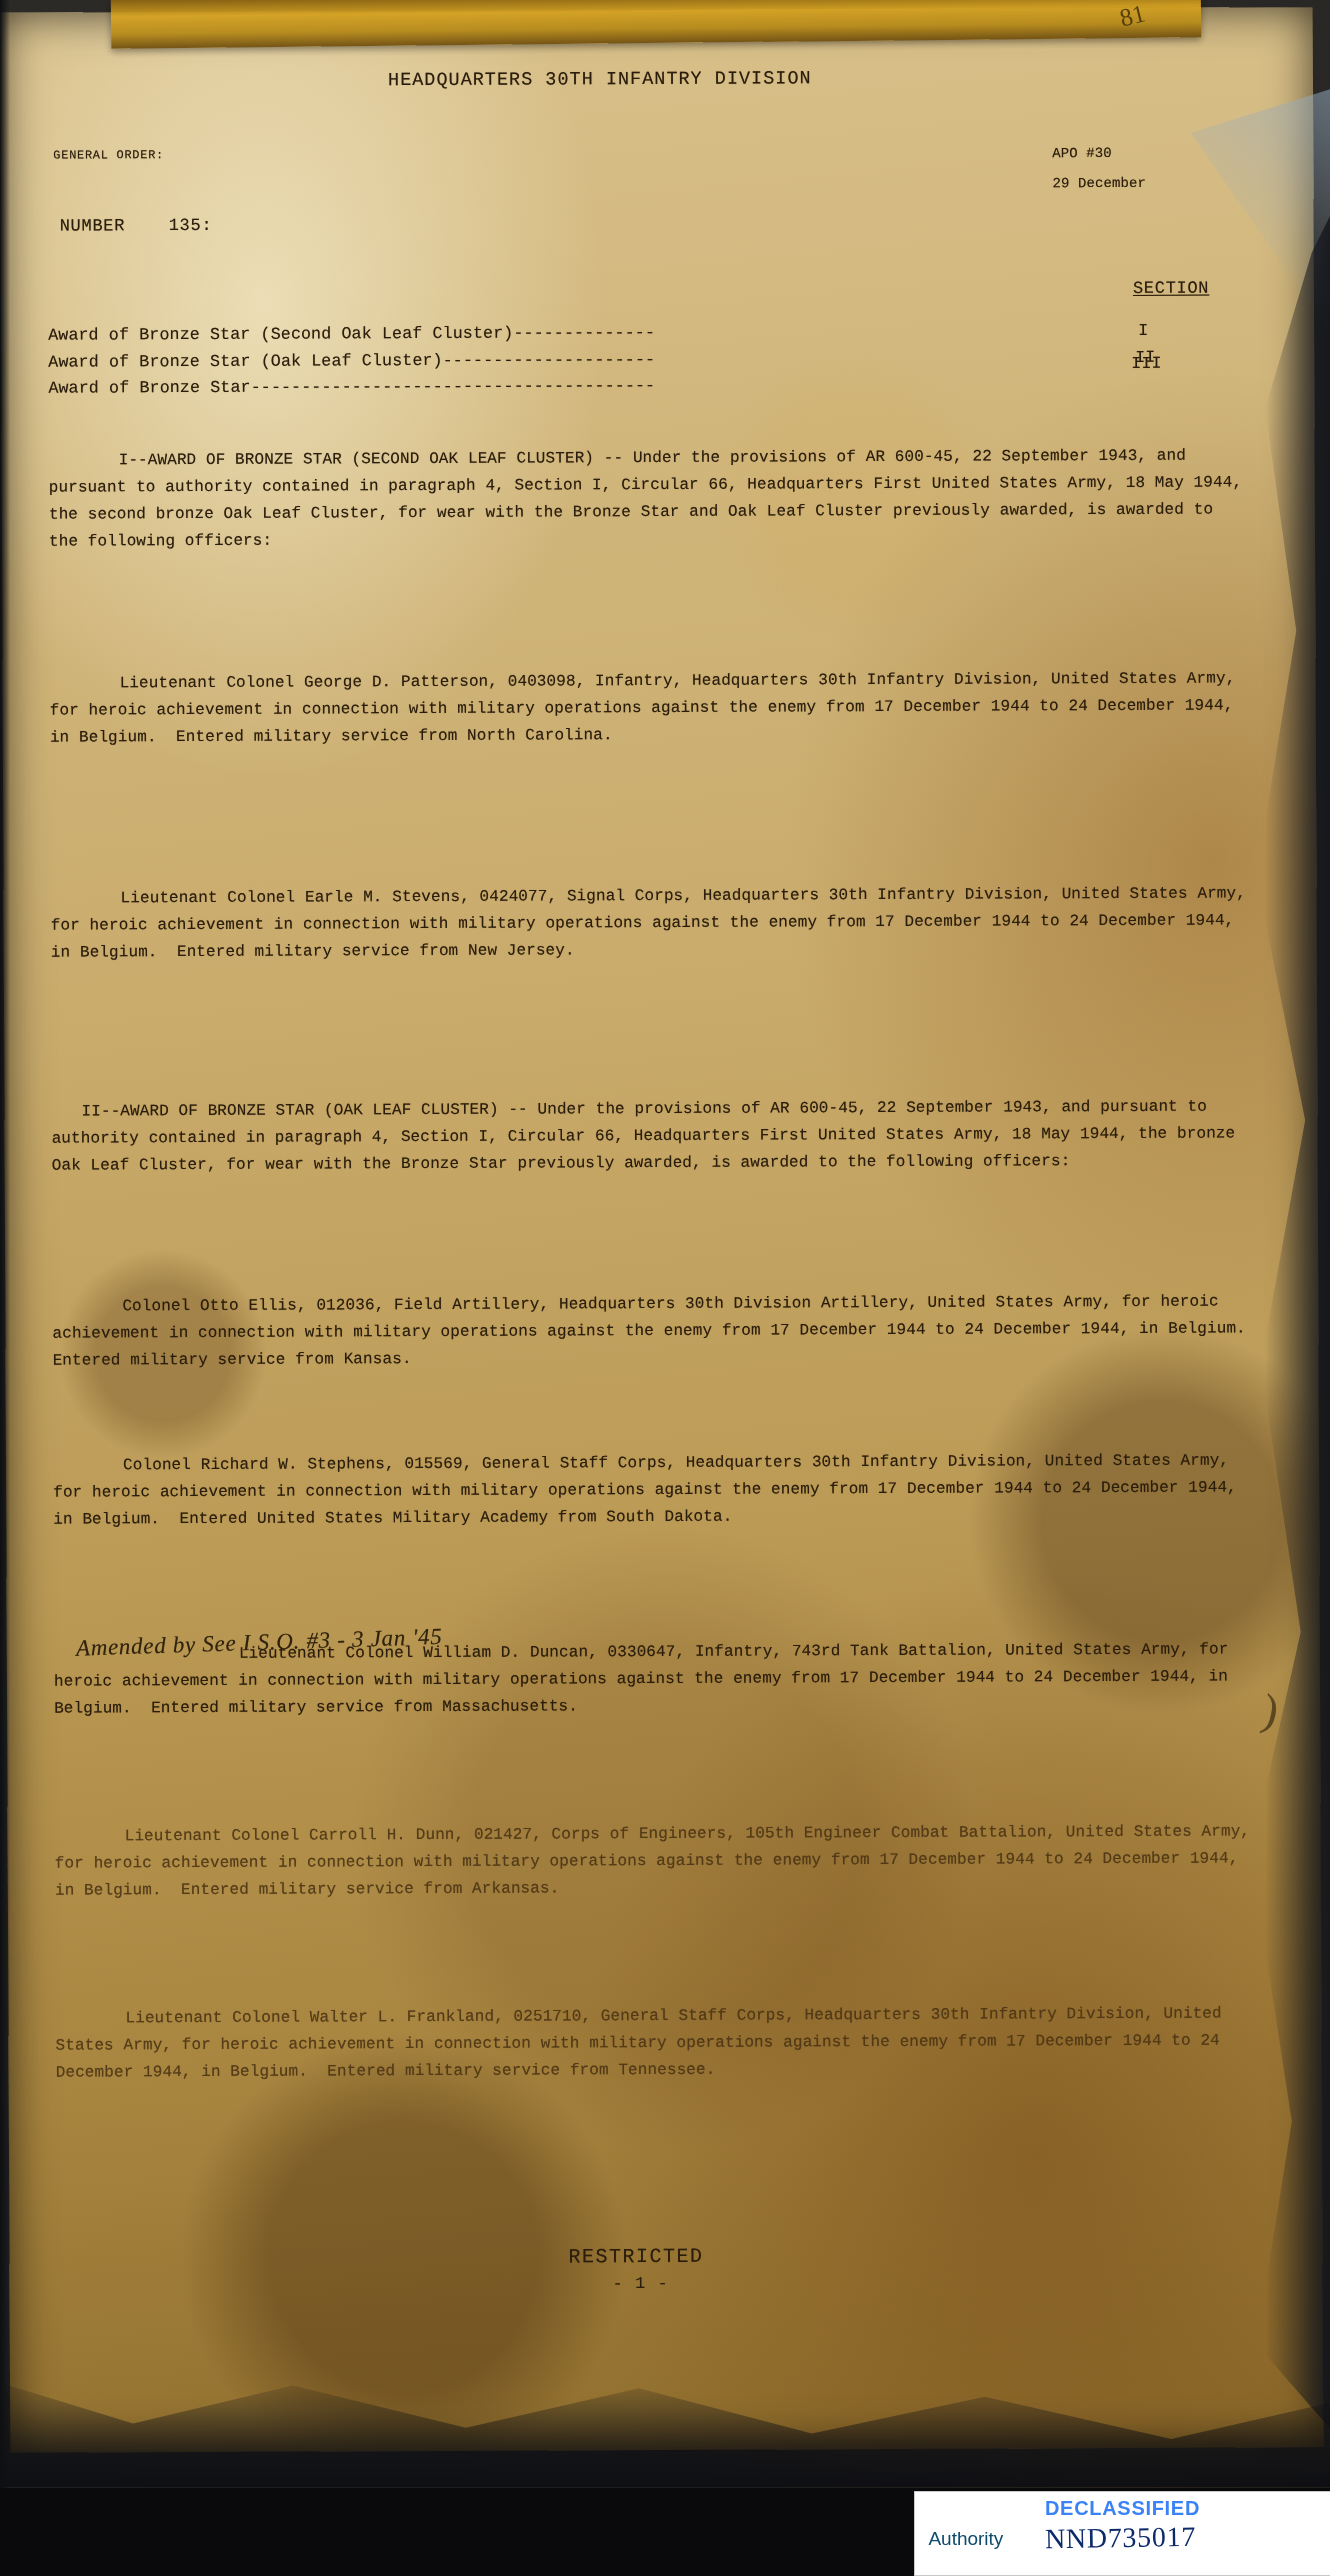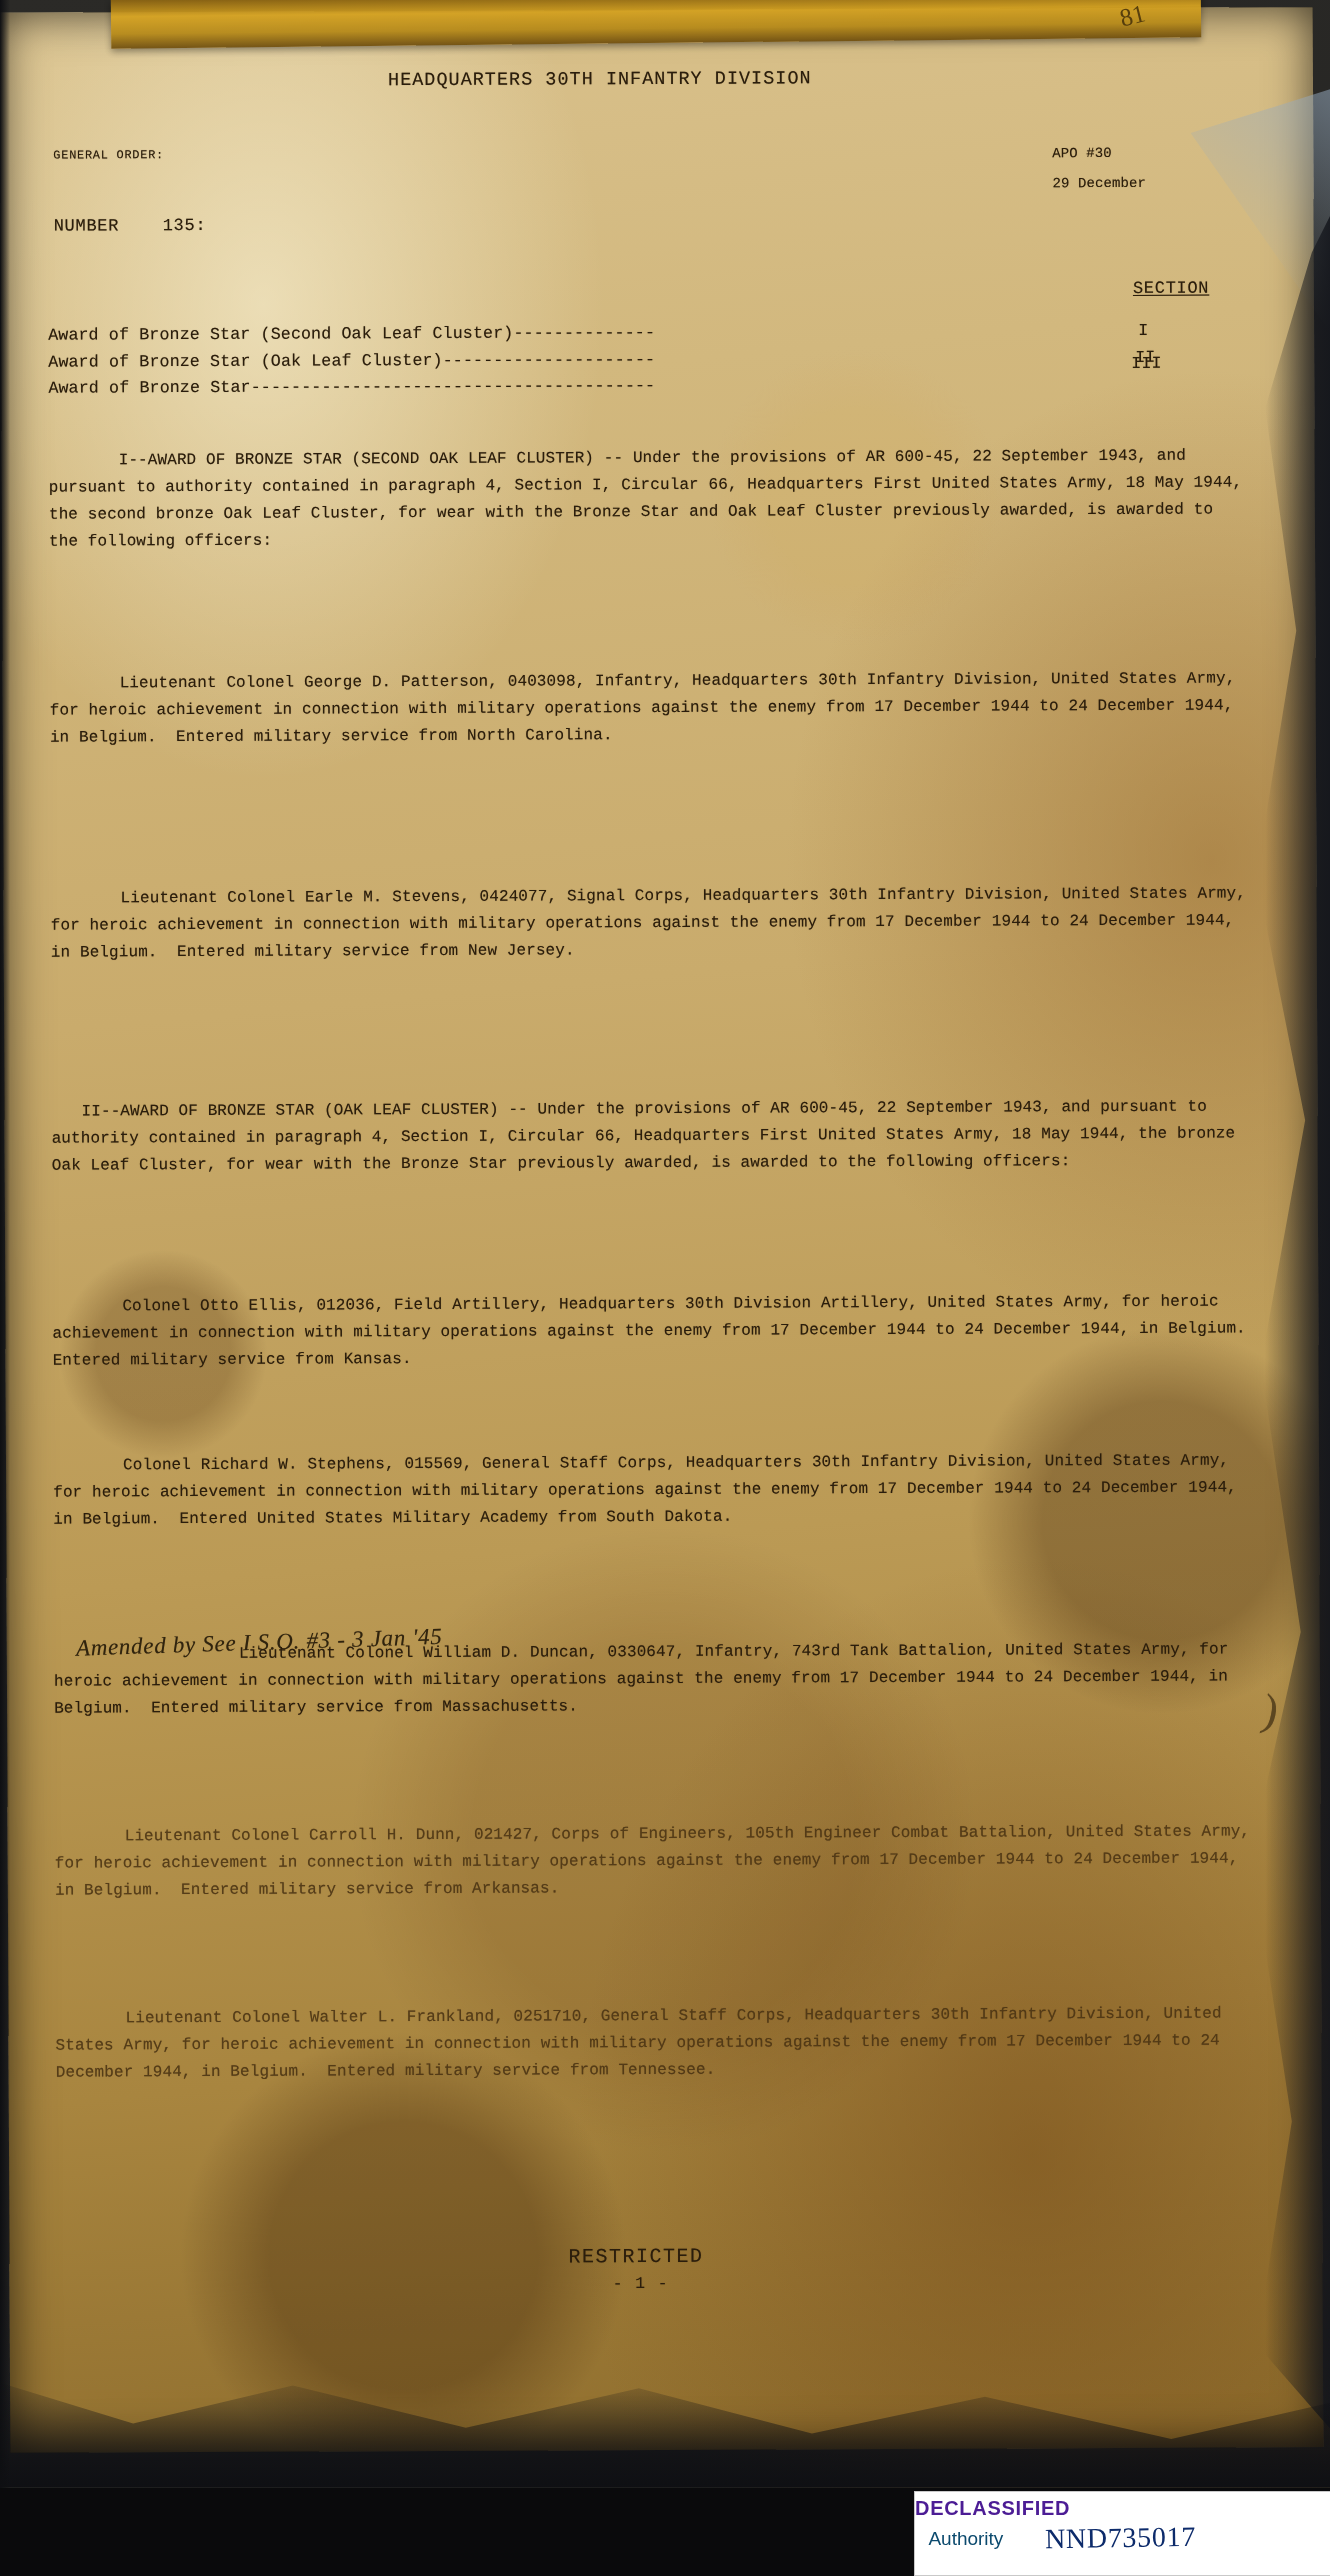--- a/index.html
+++ b/index.html
@@ -126,21 +126,21 @@
     letter-spacing: 0.1px;
     text-shadow: 0 0 0.7px rgba(60,40,12,0.55);
   }
 
   .t { position: absolute; white-space: pre; }
   .faded { color: #4a3313; opacity: 0.88; }
   .u { text-decoration: underline; text-underline-offset: 1.5px; margin-left: 32px; }
 
   .head-title { left: 393px; top: 71px; font-size: 18.5px; letter-spacing: 1px; }
   .go-label   { left: 58px;  top: 147px; font-size: 12px; letter-spacing: 0.7px; }
-  .number-lbl { left: 58px;  top: 215px; font-size: 17px; letter-spacing: 0.7px; }
+  .number-lbl { left: 64px;  top: 215px; font-size: 17px; letter-spacing: 0.7px; }
   .apo        { left: 1057px; top: 148px; font-size: 14px; }
   .date       { left: 1057px; top: 178px; font-size: 14px; }
 
   .section-hdr { left: 1105px; top: 282px; font-size: 17px; letter-spacing: 0.7px; }
   .toc { left: 52px; font-size: 16.7px; }
   .toc-rn { position: absolute; font-size: 16.7px; }
   .para { position: absolute; left: 52px; width: 1202px; white-space: pre-wrap; font-size: 16px; line-height: 27px; }
 
   
   .handwrite {
@@ -175,22 +175,22 @@
     right: 0px;
     bottom: 0px;
     width: 415px;
     height: 83px;
     background: #ffffff;
     border: 0.7px solid #c9c9c9;
   }
   .declass-title {
     position: absolute;
     left: 0; right: 0; top: 4.5px;
-    text-align: left;
-    color: #4c1d95;
+    text-align: center;
+    color: #3b82f6;
     font-family: "Liberation Sans", sans-serif;
     font-weight: bold;
     font-size: 20px;
     letter-spacing: 0.7px;
   }
   .declass-auth {
     position: absolute;
     left: 13.4px; top: 36px;
     color: #0c4a6e;
     font-family: "Liberation Sans", sans-serif;

